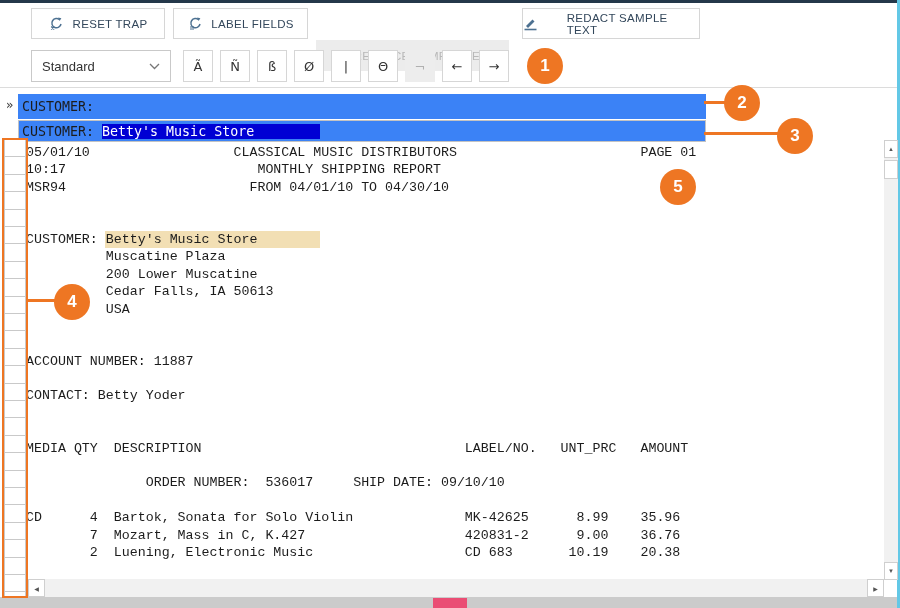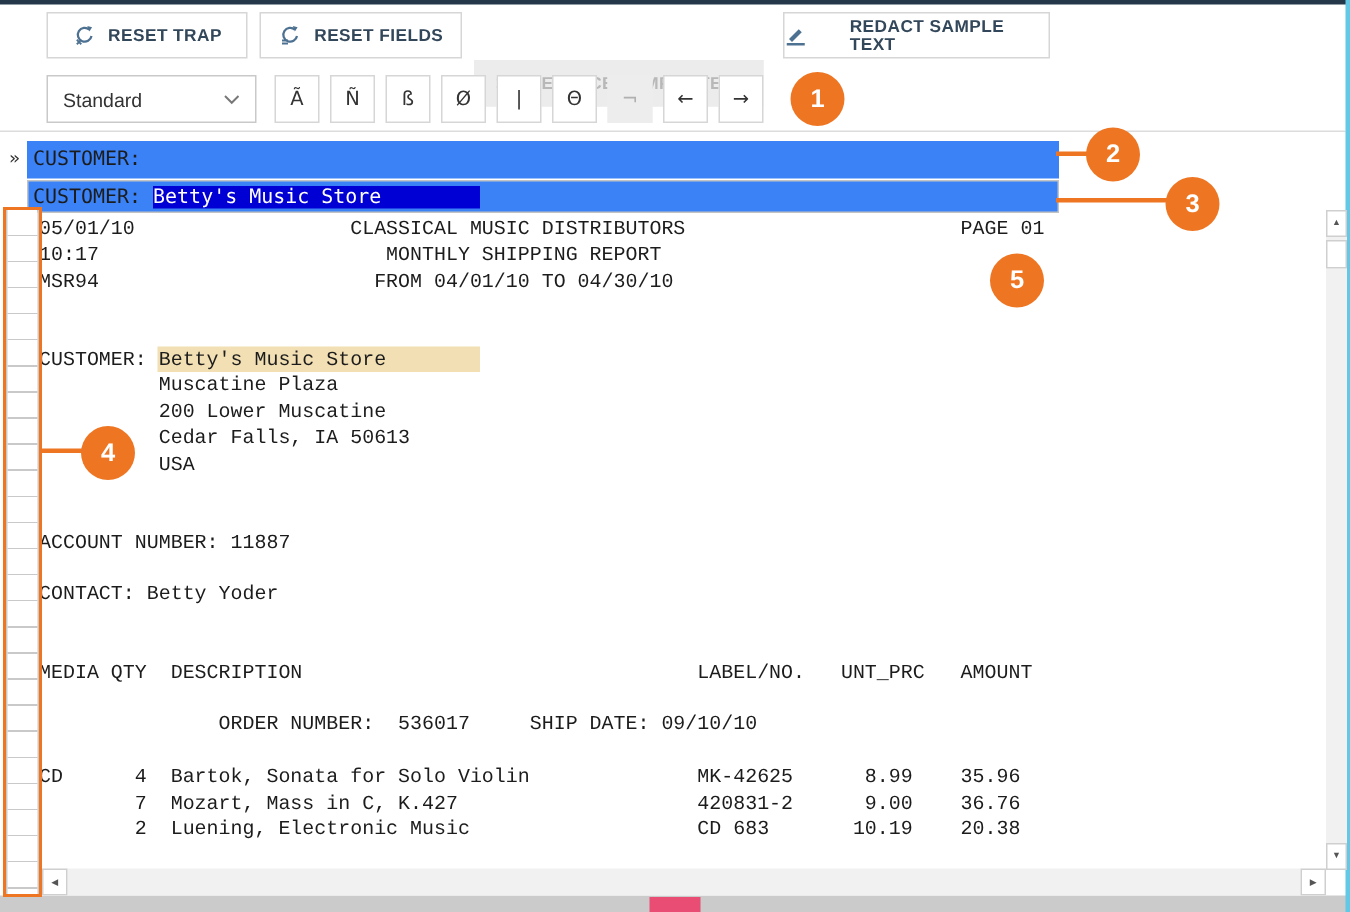--- a/index.html
+++ b/index.html
@@ -12,21 +12,21 @@
   .top-bar   { position:absolute; left:0; top:0; width:900px; height:3px; background:#24384a; }
   .right-edge{ position:absolute; right:0; top:0; width:3px; height:608px; background:#63c8e6; }
   .toolbar-sep{ position:absolute; left:0; top:87px; width:897px; height:1px; background:#dcdcdc; }
   .bottom-strip{ position:absolute; left:0; top:597px; width:900px; height:11px; background:#cbcbcb; }
   .bottom-notch{ position:absolute; left:433px; top:598px; width:34px; height:10px; background:#ea4d74; }
 
   
   .tb-btn {
     position:absolute; top:8px; height:31px; background:#fff; border:1px solid #d6d6d6;
     display:flex; align-items:center; justify-content:center; gap:8px;
-    font-size:11.5px; font-weight:bold; color:#33475b; letter-spacing:.3px; cursor:default;
+    font-size:11.5px; font-weight:normal; color:#33475b; letter-spacing:.3px; cursor:default;
   }
   .tb-btn.disabled { background:#ececec; border-color:#ececec; color:#b8b8b8; }
   .tb-btn .ic { display:inline-flex; width:16px; height:16px; align-items:center; justify-content:center; }
   .chev { display:inline-flex; margin-left:2px; }
 
   
   .style-dd {
     position:absolute; left:31px; top:50px; width:140px; height:32px; border:1px solid #c9c9c9;
     background:#fff; display:flex; align-items:center; justify-content:space-between;
     padding:0 10px; font-size:13px; color:#333;
@@ -107,21 +107,21 @@
   </div>
 
   <div class="tb-btn" style="left:173px; width:135px;">
     <span class="ic">
       <svg width="15" height="15" viewBox="0 0 15 15">
           <path d="M12 8a4.6 4.6 0 1 1-1.4-4.2" fill="none" stroke="#4d7191" stroke-width="1.5"></path>
           <path d="M9.2 1.4 L12.4 2.2 L10.6 5 Z" fill="#4d7191"></path>
           <path d="M2 11h4 M2 13h4" stroke="#4d7191" stroke-width="1.2"></path>
         </svg>
     </span>
-    <span>RESET FIELDS</span>
+    <span>LABEL FIELDS</span>
   </div>
 
   <div class="tb-btn disabled" style="left:316px; width:193px;margin-top:32px;">
     <span class="ic">
       <svg width="15" height="15" viewBox="0 0 15 15">
           <path d="M2 5h9 M13 10H4" stroke="#bdbdbd" stroke-width="1.4"></path>
           <path d="M10 2.5 L13.5 5 L10 7.5 Z" fill="#bdbdbd"></path>
           <path d="M5 7.5 L1.5 10 L5 12.5 Z" fill="#bdbdbd"></path>
         </svg>
     </span>

